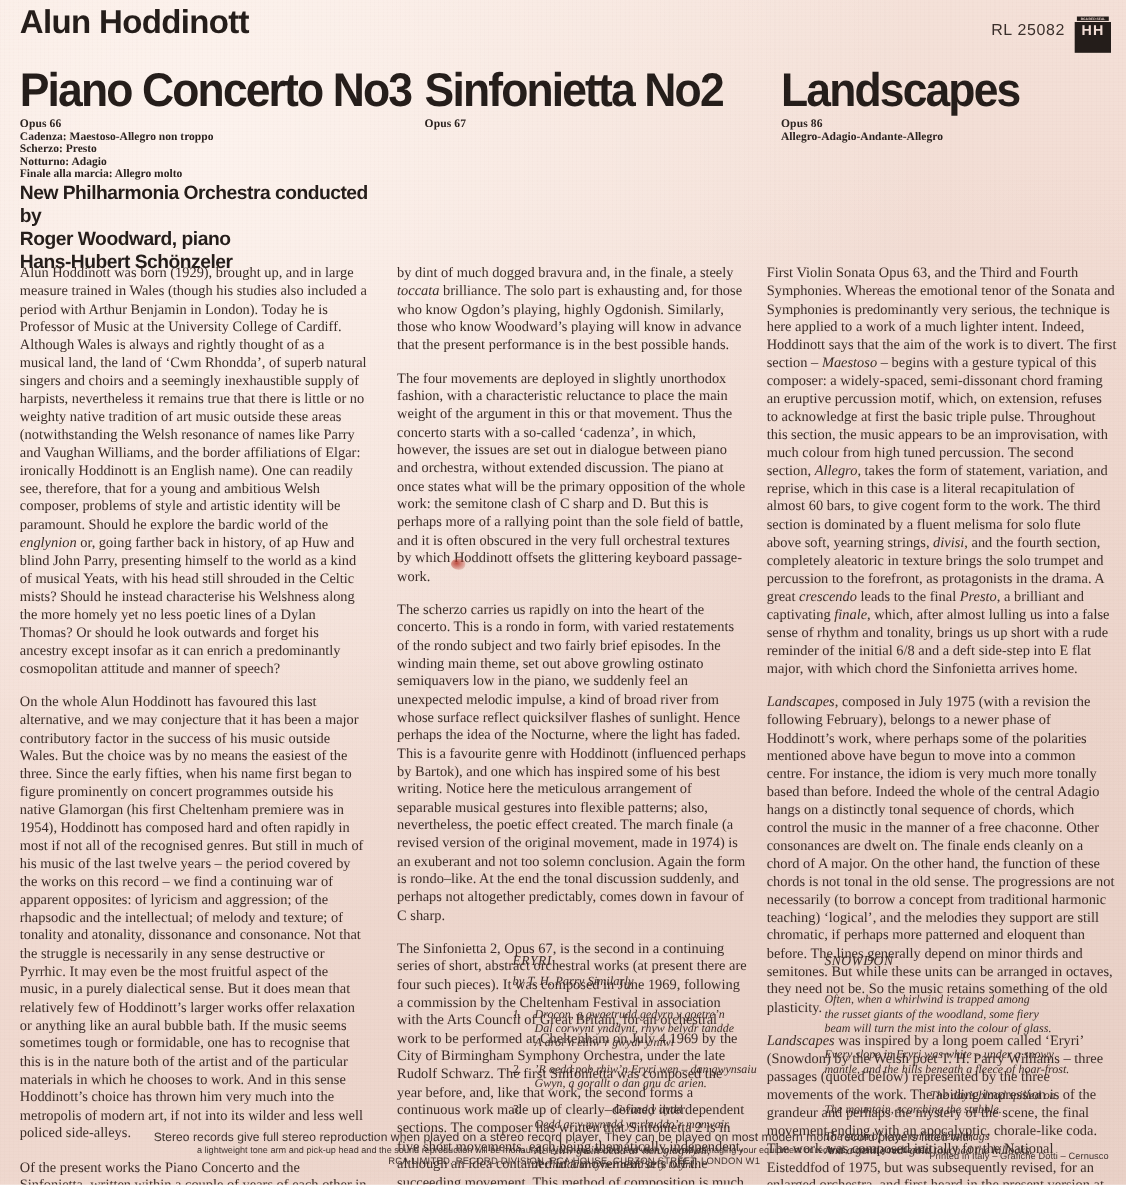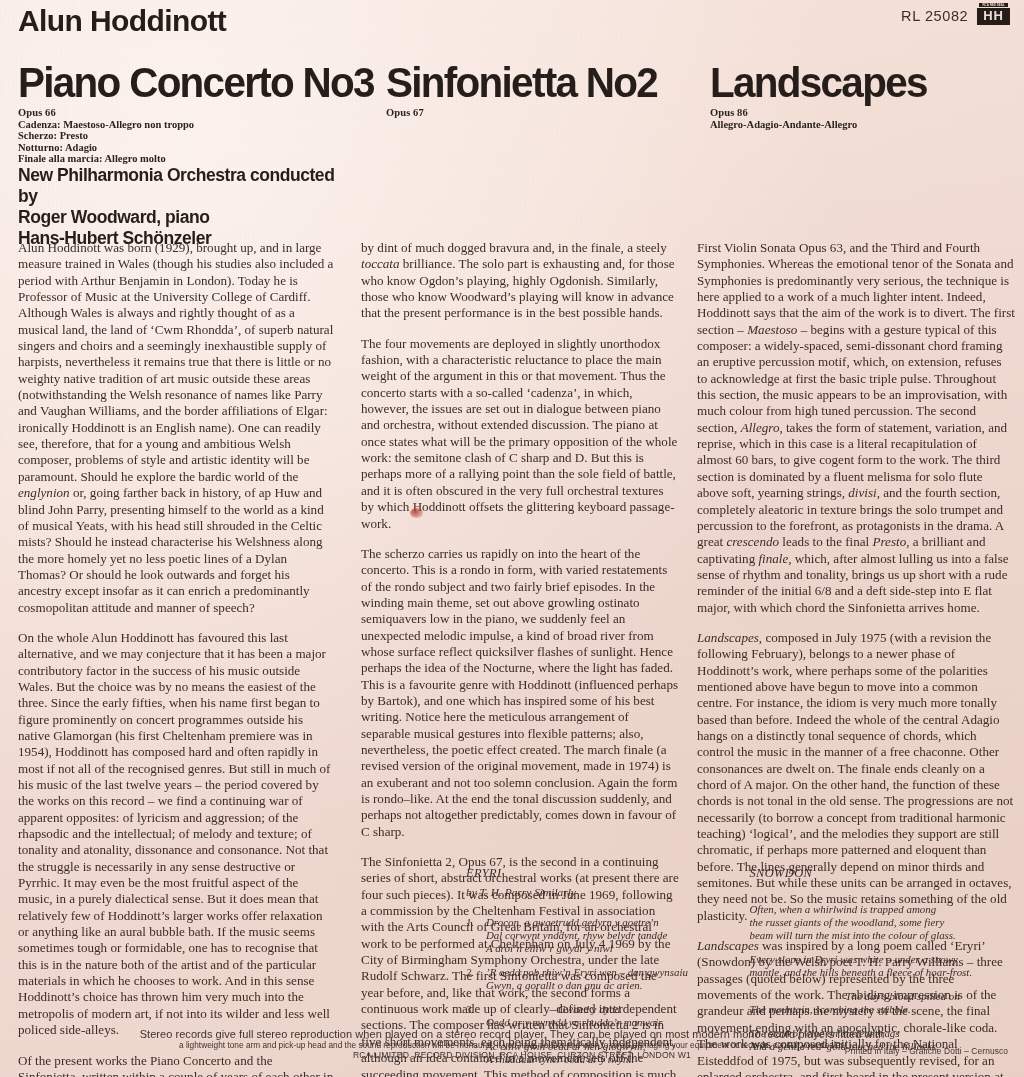--- a/index.html
+++ b/index.html
@@ -50,23 +50,24 @@
     letter-spacing: .6px;
     color: #3a2f2b;
   }
   .hh-logo {
     background: #241d1a;
     color: #f2ddd5;
     font-family: "Liberation Sans", sans-serif;
     font-weight: bold;
     font-size: 13px;
     letter-spacing: 1px;
-    padding: 1px 6px 2px 6px;
+    padding: 1px 6px 13px 6px;
     line-height: 1.05;
     position: relative;
+    margin-top: 12px;
   }
   .hh-logo .hh-cap {
     position: absolute;
     top: -5px;
     left: 2px;
     right: 2px;
     height: 4px;
     background: #241d1a;
     font-size: 3px;
     color: #f2ddd5;

